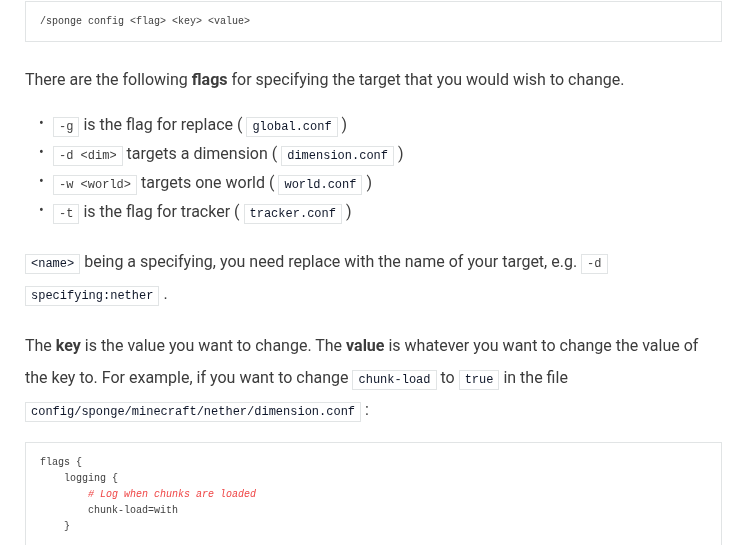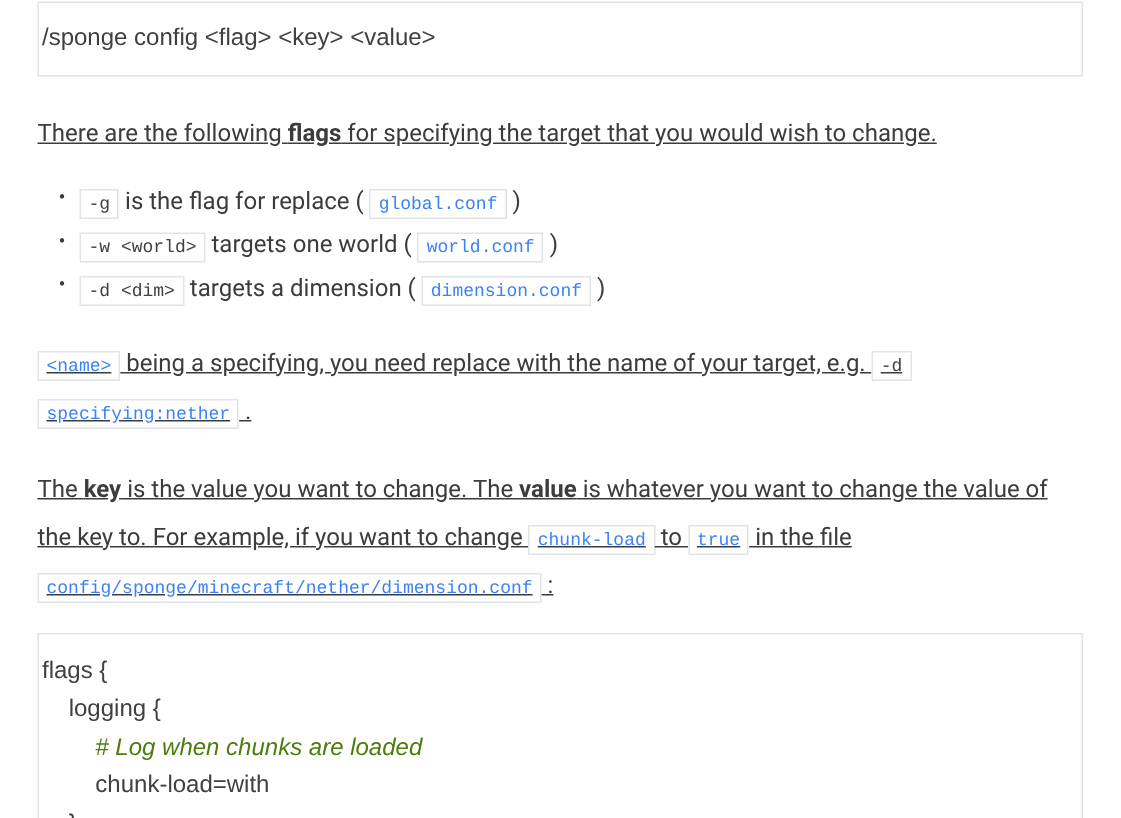--- a/index.html
+++ b/index.html
@@ -7,40 +7,39 @@
     padding: 0 25px;
     font-family: -apple-system, BlinkMacSystemFont, "Segoe UI", Roboto, Helvetica, Arial, sans-serif;
     color: #3c3c3c;
     font-size: 16px;
     line-height: 1.5;
     width: 697px;
   }
   pre.codeblock {
     border: 1px solid #e1e4e5;
     background: #ffffff;
-    padding: 12px 2px;
-    font-family: Liberation Sans, sans-serif;
-    font-size: 16px;
+    padding: 12px 14px;
+    font-family: Liberation Mono, monospace;
+    font-size: 10px;
     color: #404040;
     white-space: pre;
     overflow-x: auto;
     margin: 1px 0 25px 0;
   }
   p {
     margin: 0 0 20px 0;
     line-height: 1.6;
-    text-decoration: underline;
   }
   strong {
     font-weight: 700;
   }
   code.inline {
     font-family: "SFMono-Regular", Consolas, "Liberation Mono", Menlo, monospace;
     font-size: 12px;
-    color: #3b82f6;
+    color: #0f172a;
     border: 1px solid #e1e4e5;
     background: #ffffff;
     padding: 2px 5px;
     white-space: nowrap;
   }
   code.inline.dark {
     color: #404040;
   }
   ul {
     margin: 0 0 22px 0;
@@ -53,33 +52,34 @@
     font-size: 16px;
   }
   ul li::before {
     content: "•";
     position: absolute;
     left: -14px;
     top: 0;
     color: #3c3c3c;
     font-size: 14px;
   }
-  .comment { color: #4d7c0f; font-style: italic; }
+  .comment { color: #ef4444; font-style: italic; }
 </style>
 </head>
 <body>
 
 <pre class="codeblock"><span>/sponge config &lt;flag&gt; &lt;key&gt; &lt;value&gt;</span></pre>
 
 <p><span>There are the following </span><strong>flags</strong><span> for specifying the target that you would wish to change.</span></p>
 
 <ul>
   <li><code class="inline dark">-g</code><span> is the flag for replace ( </span><code class="inline">global.conf</code><span> )</span></li>
+  <li><code class="inline dark">-d &lt;dim&gt;</code><span> targets a dimension ( </span><code class="inline">dimension.conf</code><span> )</span></li>
   <li><code class="inline dark">-w &lt;world&gt;</code><span> targets one world ( </span><code class="inline">world.conf</code><span> )</span></li>
-  <li><code class="inline dark">-d &lt;dim&gt;</code><span> targets a dimension ( </span><code class="inline">dimension.conf</code><span> )</span></li>
+  <li><code class="inline dark">-t</code><span> is the flag for tracker ( </span><code class="inline">tracker.conf</code><span> )</span></li>
 </ul>
 
 <p style="line-height:2.0;"><code class="inline">&lt;name&gt;</code><span> being a specifying, you need replace with the name of your target, e.g. </span><code class="inline dark">-d</code> <code class="inline">specifying:nether</code><span> .</span></p>
 
 <p style="line-height:2.0; margin-bottom:16px;"><span>The </span><strong>key</strong><span> is the value you want to change. The </span><strong>value</strong><span> is whatever you want to change the value of the key to. For example, if you want to change </span><code class="inline">chunk-load</code><span> to </span><code class="inline">true</code><span> in the file </span><code class="inline">config/sponge/minecraft/nether/dimension.conf</code><span> :</span></p>
 
 <pre class="codeblock" style="line-height:1.6;"><span>flags {</span>
 <span>    logging {</span>
 <span class="comment">        # Log when chunks are loaded</span>
 <span>        chunk-load=with</span>

